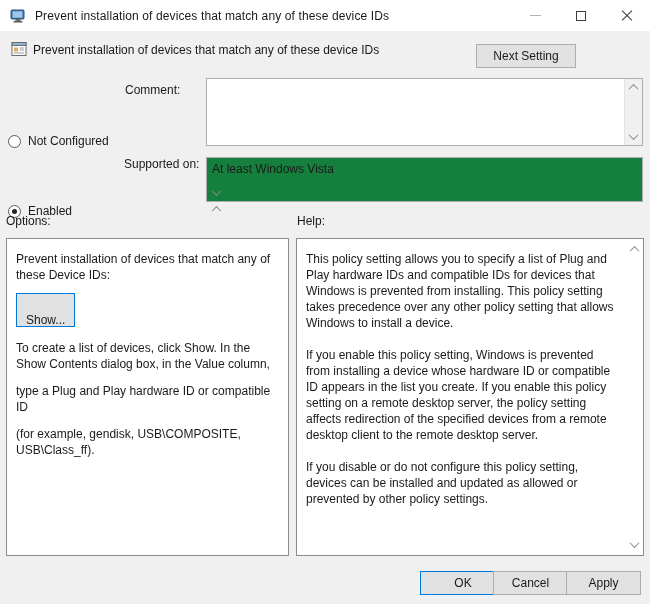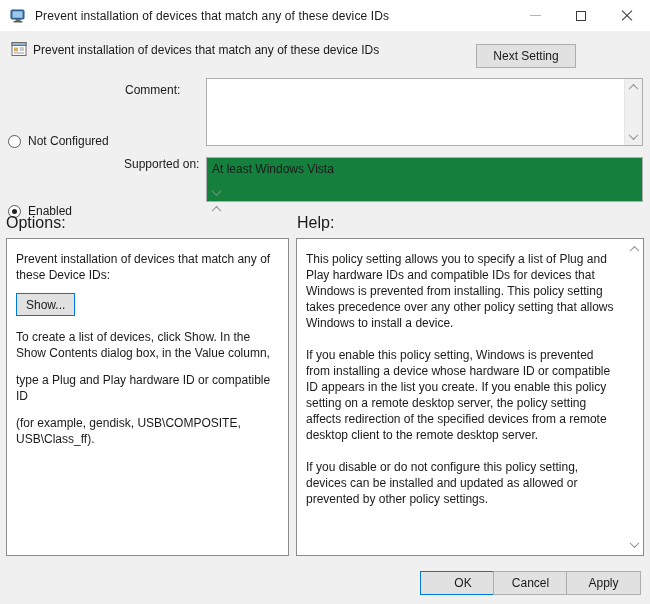--- a/index.html
+++ b/index.html
@@ -223,21 +223,21 @@
     width: 6px; height: 6px;
     border-left: 1.3px solid #8a8a8a;
     border-top: 1.3px solid #8a8a8a;
   }
   .chev.up   { transform: rotate(45deg)  translate(1px, 1px); }
   .chev.down { transform: rotate(-135deg) translate(1px, 1px); }
 
   
   .section-label {
     position: absolute;
-    font-size: 16px;
+    font-size: 12px;
     color: #1a1a1a;
   }
   .label-options { left: 6px; top: 214px; }
   .label-help { left: 297px; top: 214px; }
 
   
   .panel {
     position: absolute;
     top: 238px;
     height: 318px;
@@ -266,21 +266,21 @@
     min-width: 56px;
     height: 23px;
     line-height: 21px;
     text-align: center;
     background: #e1e1e1;
     border: 1px solid #0078d7;
     box-sizing: border-box;
     font-family: "Liberation Sans", sans-serif;
     font-size: 12px;
     color: #1a1a1a;
-    padding: 1px 9px;
+    padding: 16px 9px;
     margin-bottom: 13px;
   }
   .checkbox-row {
     display: flex;
     align-items: flex-start;
     margin-top: 3px;
   }
   .cb-mark {
     width: 13px; height: 13px;
     border: 1px solid #5a5a5a;

